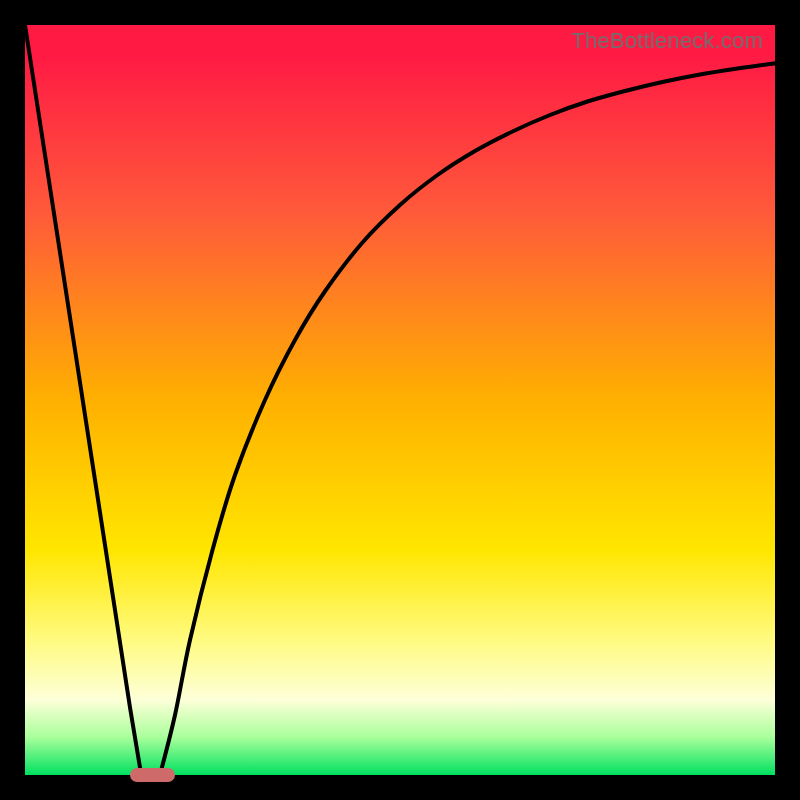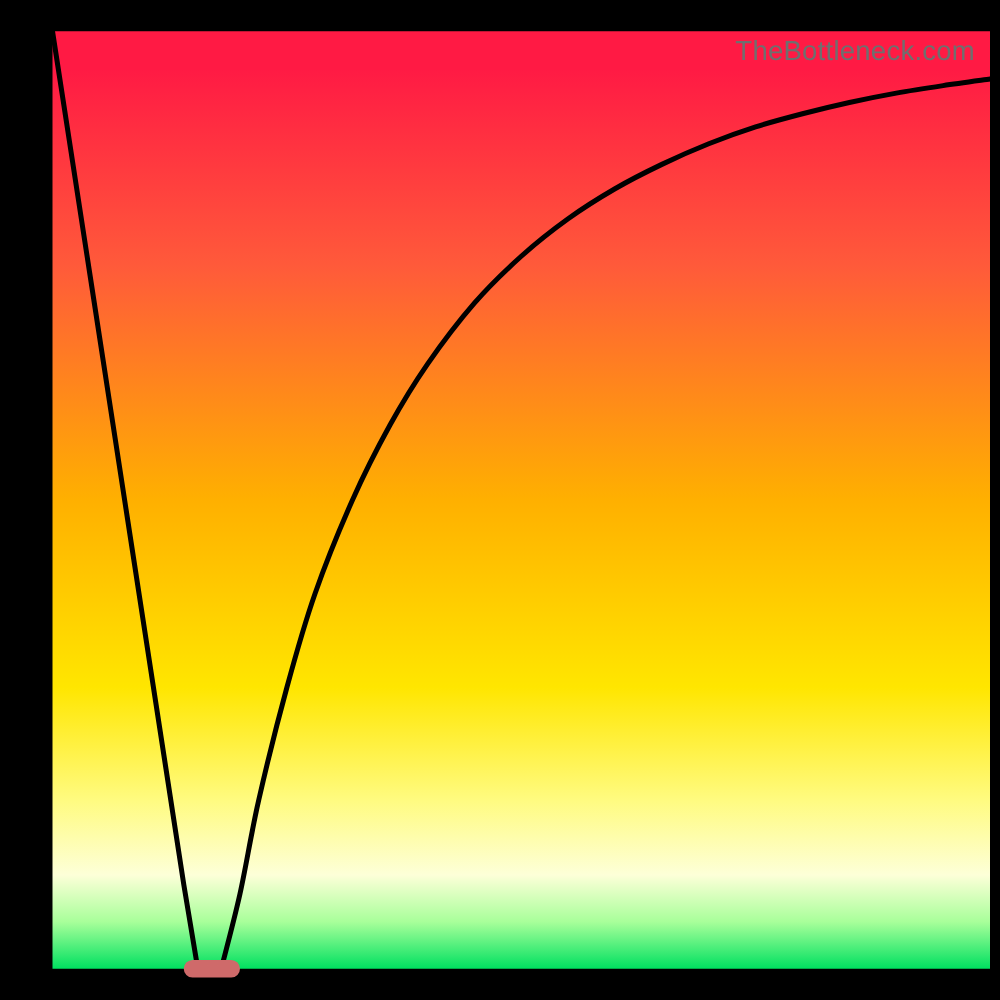--- a/index.html
+++ b/index.html
@@ -26,21 +26,20 @@
     background: linear-gradient(to bottom,
       #ff1a44 0%,
       #ff1a44 4%,
       #ff5a3a 25%,
       #ffb000 50%,
       #ffe600 70%,
       #fffb80 82%,
       #fdffd8 90%,
       #a8ff9a 95%,
       #00e060 100%);
-    margin-left: 17px;
   }
   .watermark {
     position: absolute;
     top: 3px;
     right: 12px;
     color: #6f6f6f;
     font-size: 22px;
     font-weight: 500;
     letter-spacing: 0.2px;
     user-select: none;

